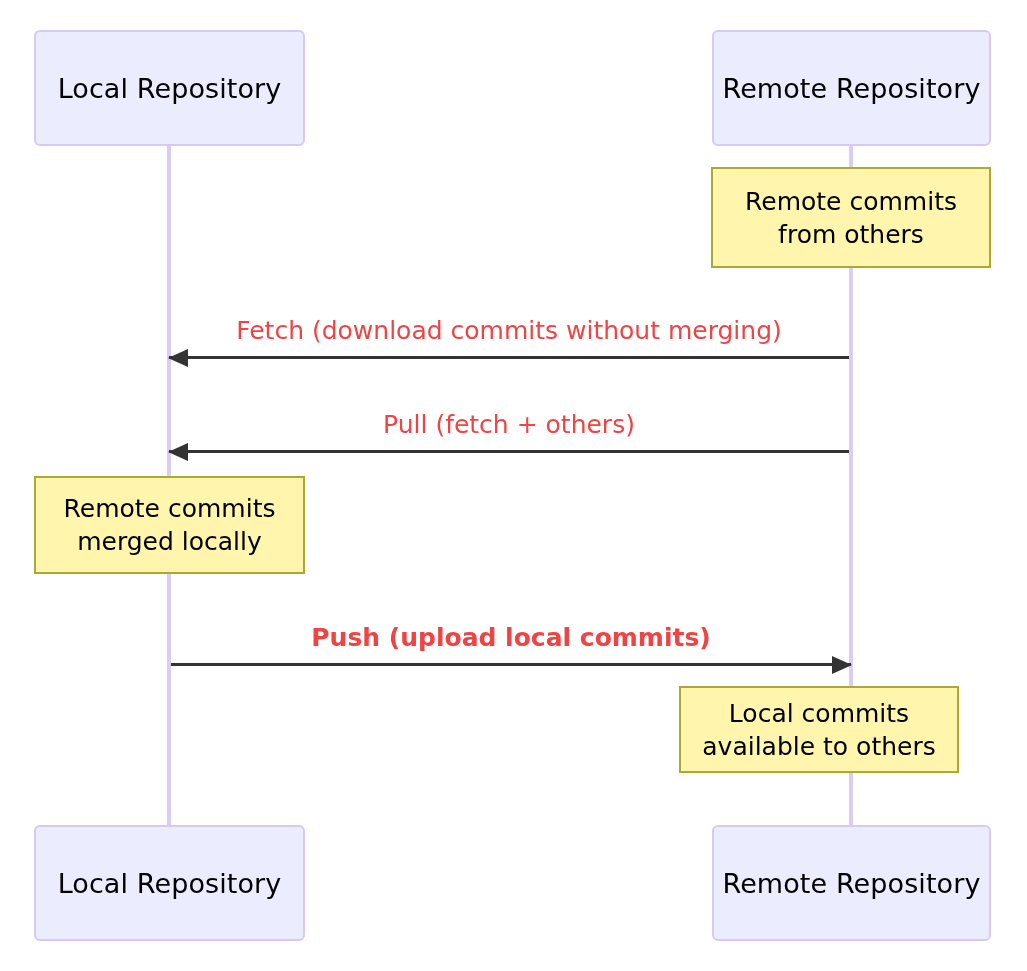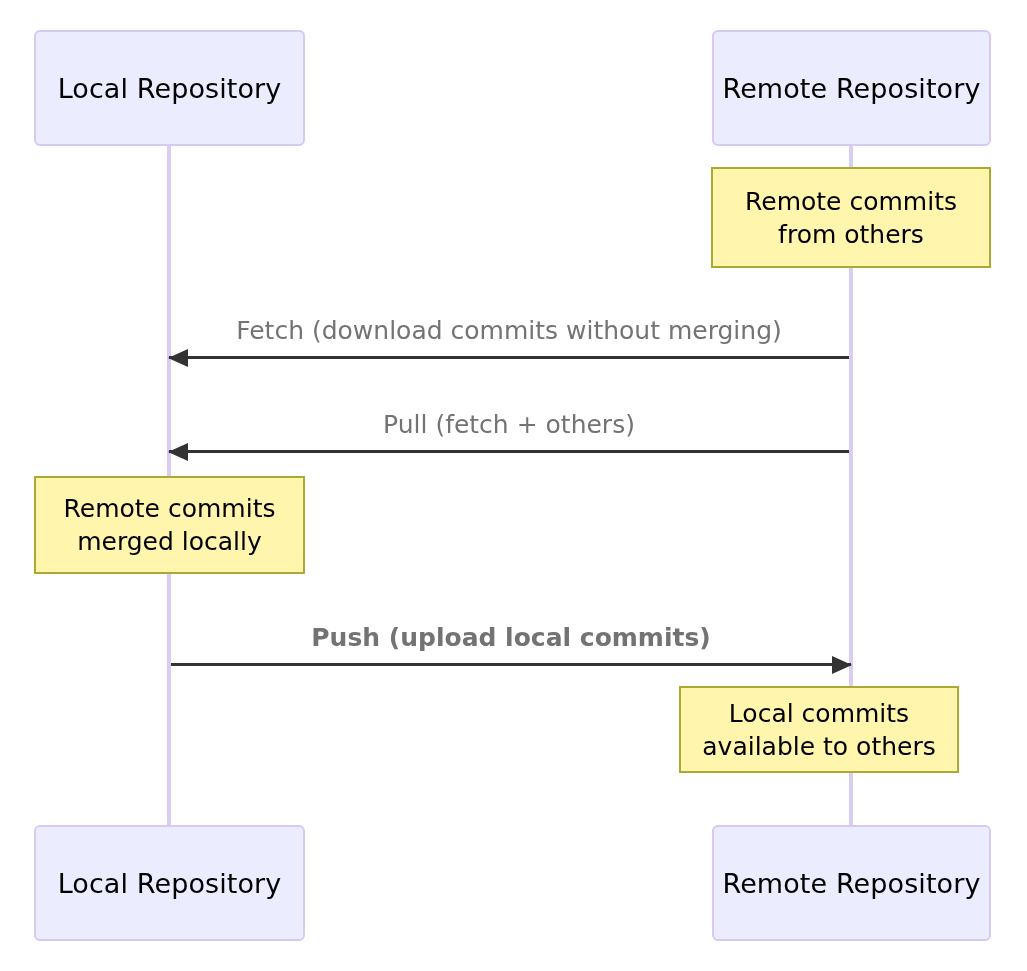--- a/index.html
+++ b/index.html
@@ -70,21 +70,21 @@
   #note-remote-commits-merged      { left: 34px;  top: 476px; width: 271px; height: 98px;  }
   #note-local-commits-available    { left: 679px; top: 686px; width: 280px; height: 87px; }
 
   
   .message { position: absolute; }
   .message .msg-label {
     position: absolute;
     left: 0;
     width: 100%;
     text-align: center;
-    color: #737373;
+    color: #ef4444;
     font-size: 25px;
     bottom: 14px;
     white-space: nowrap;
   }
   .message .msg-line {
     position: absolute;
     left: 0;
     bottom: 0;
     width: 100%;
     height: 3px;

